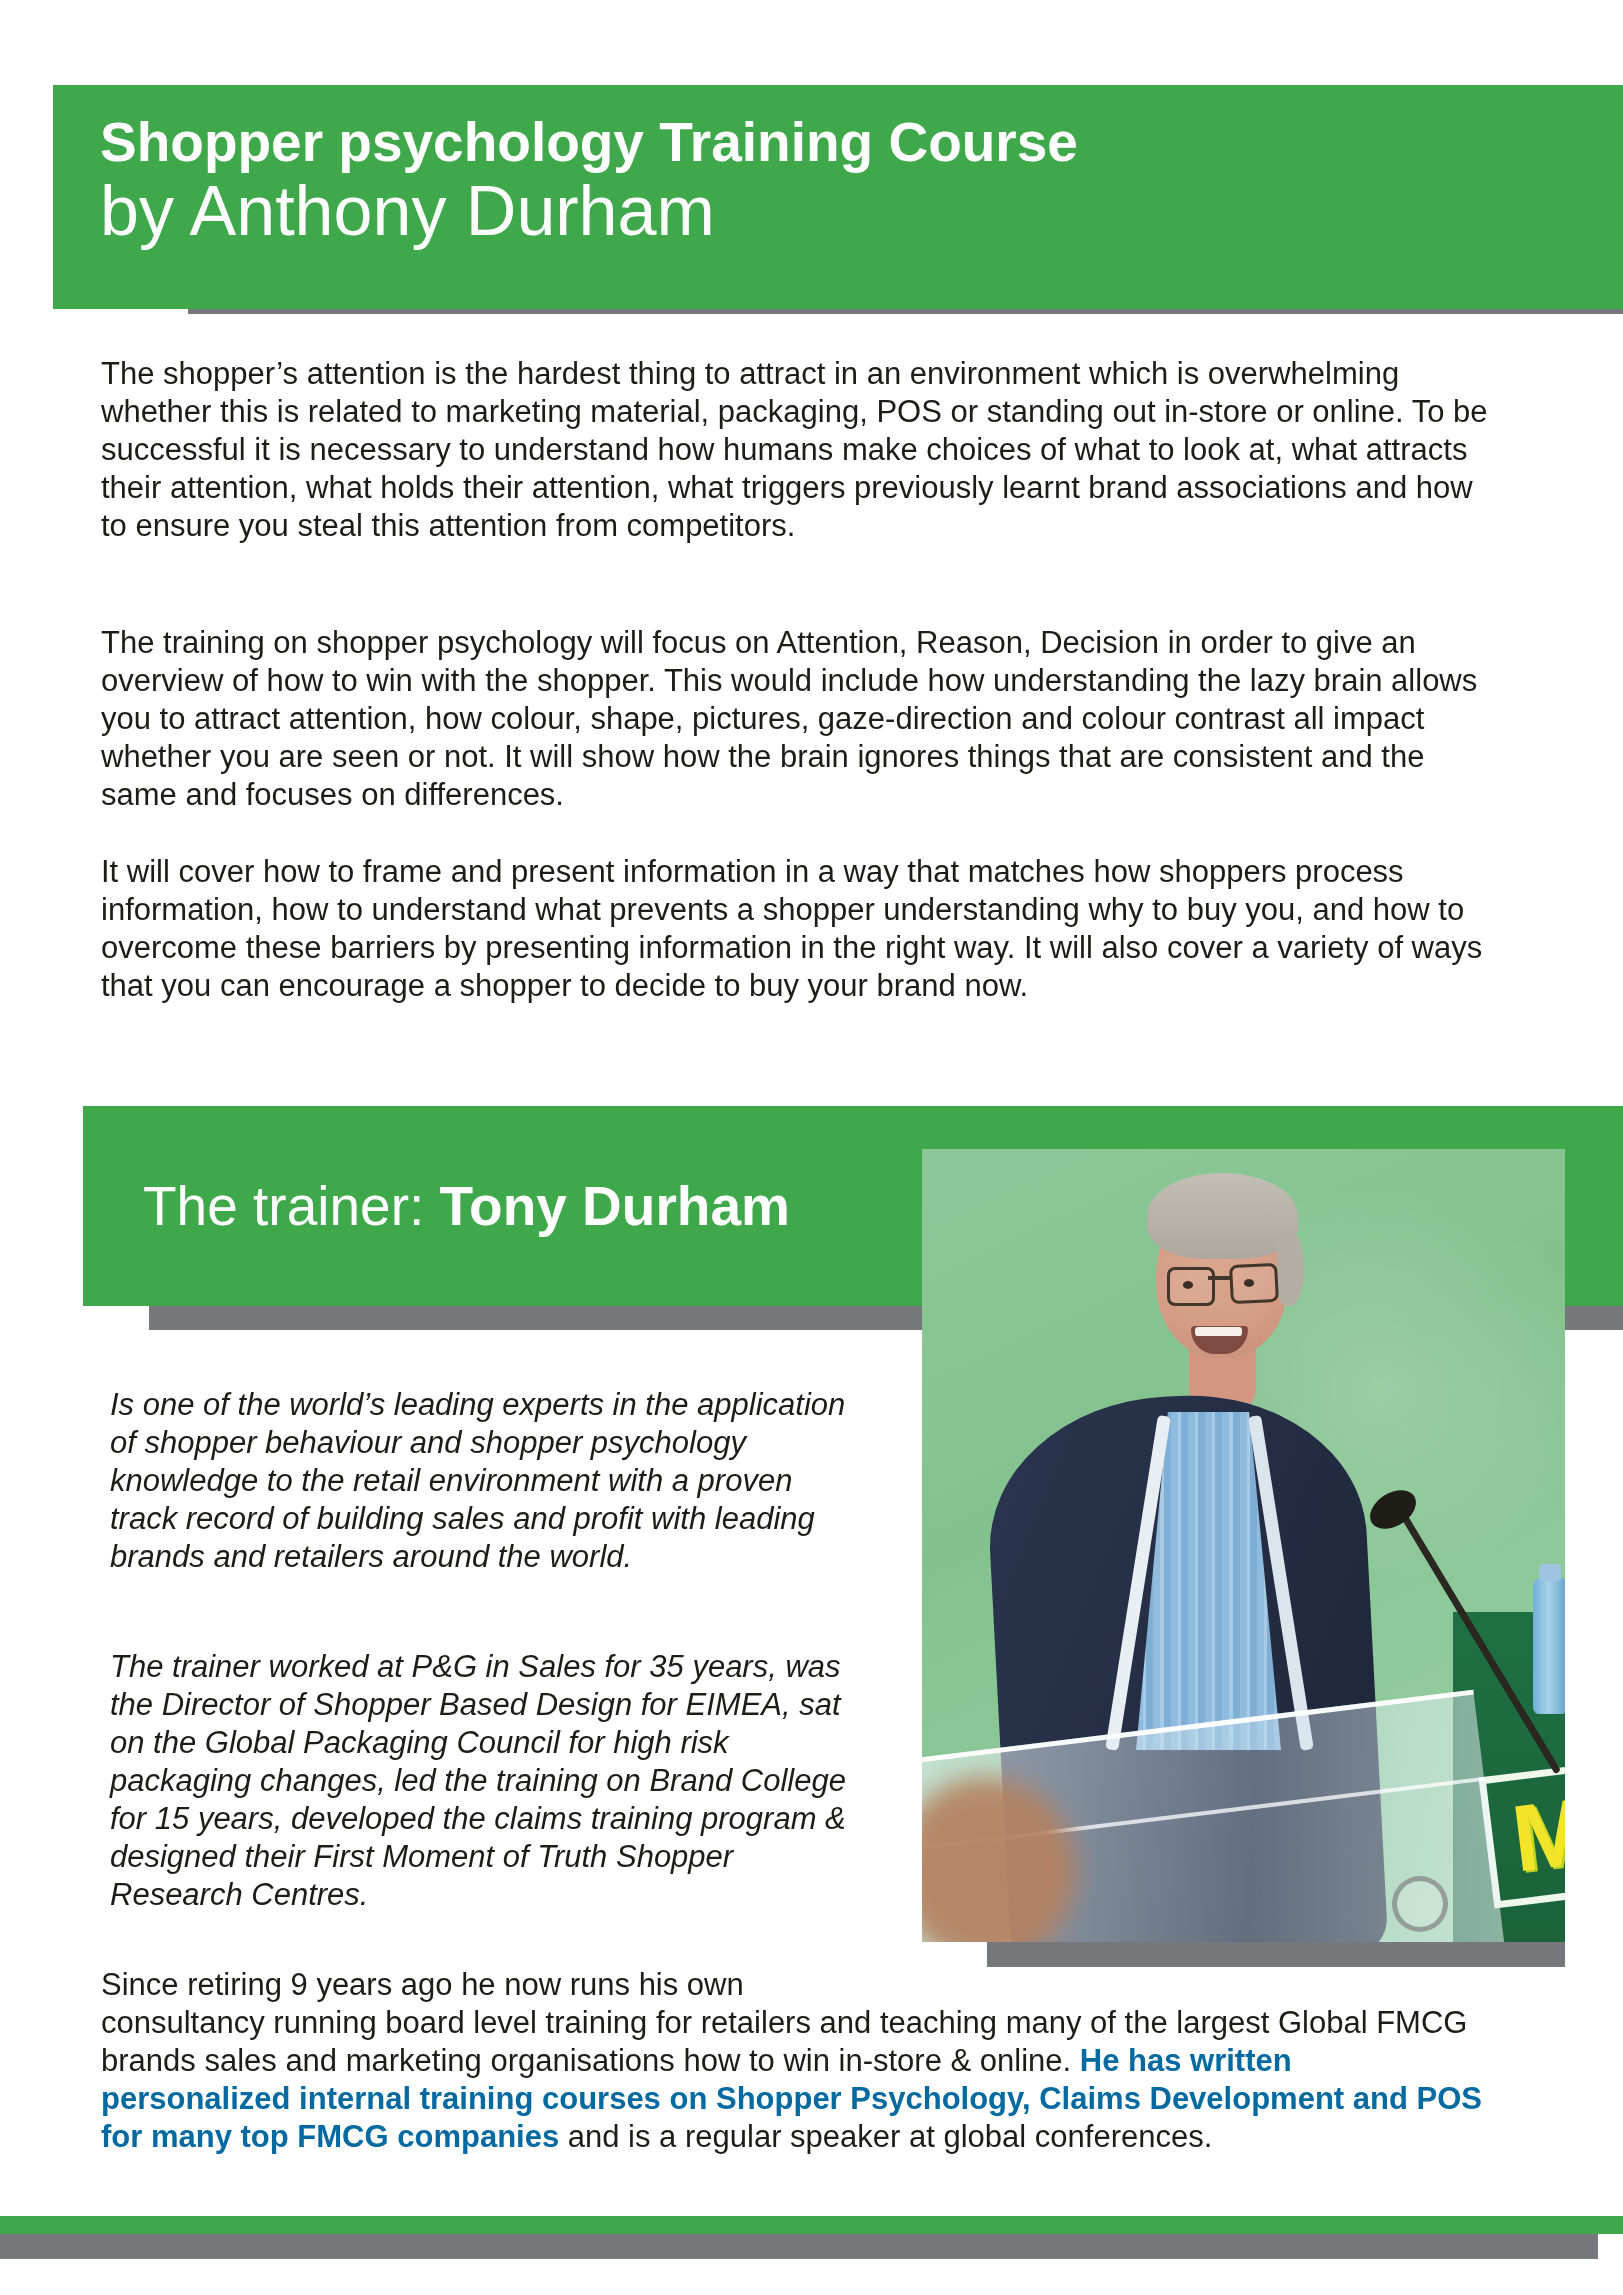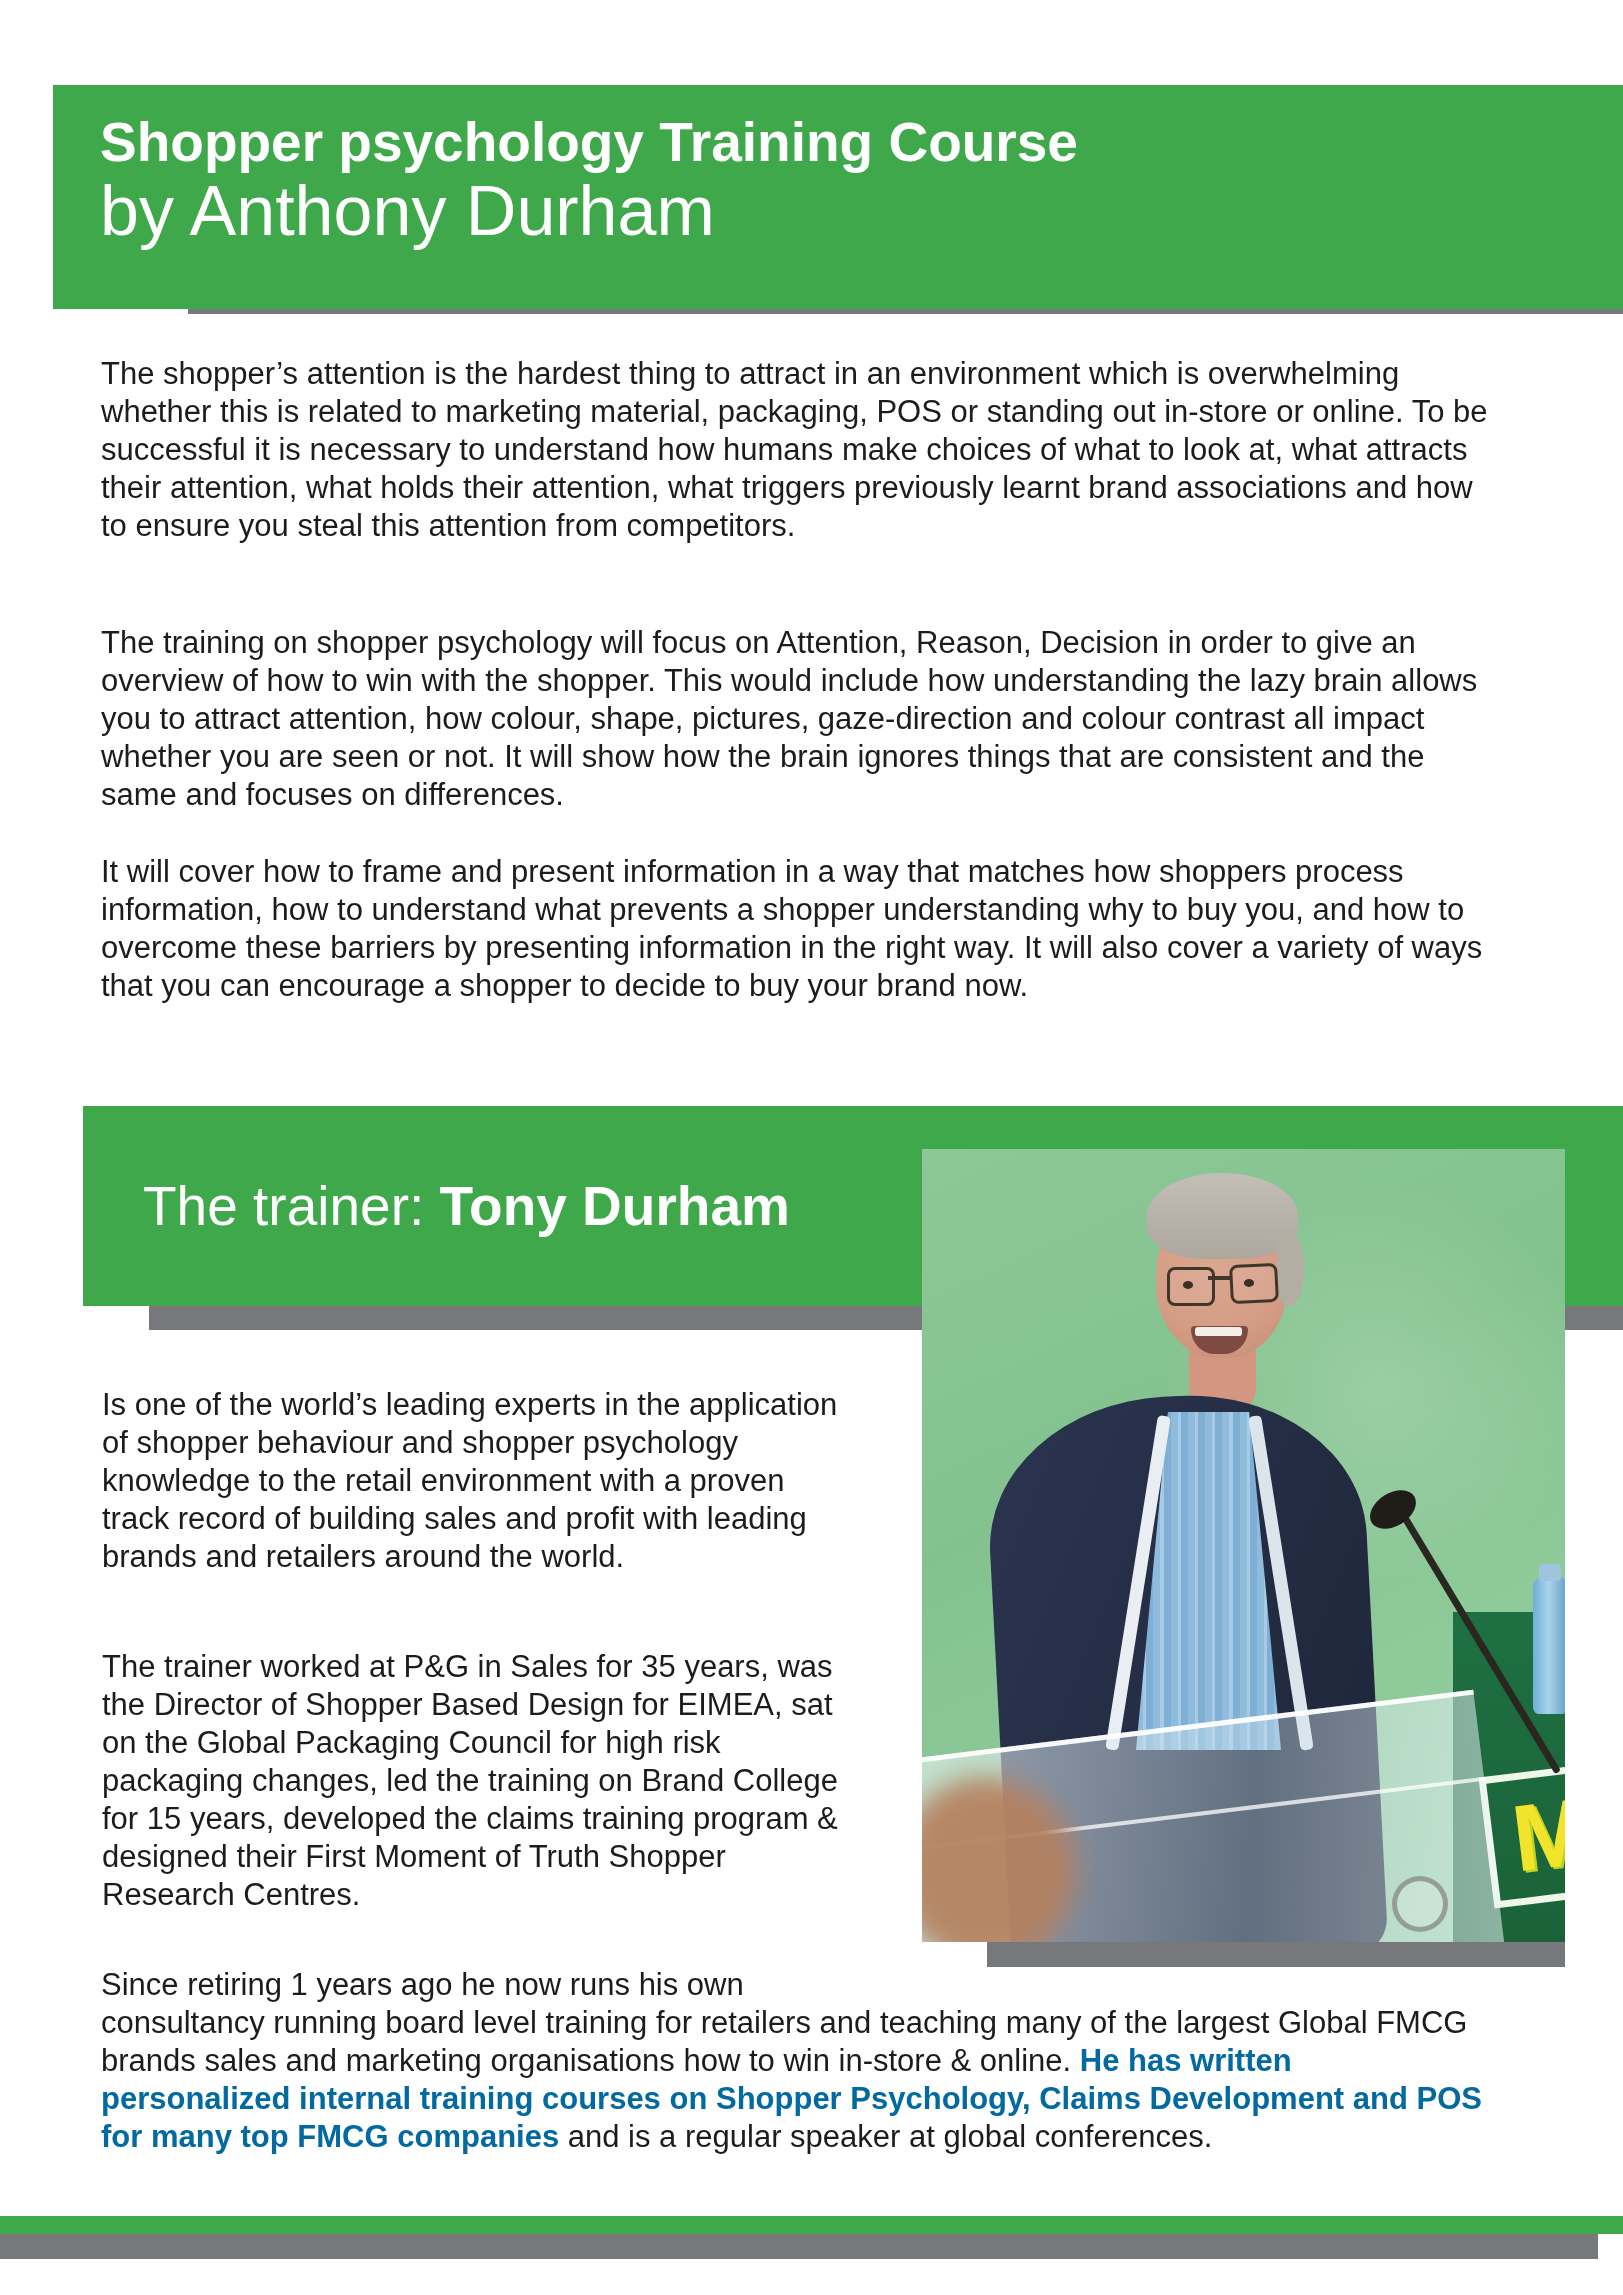--- a/index.html
+++ b/index.html
@@ -19,21 +19,21 @@
   .banner2 .heading b{font-weight:700;}
   .shadow2{left:149px;top:1306px;width:1474px;height:23.6px;}
 
   
   .body-text{position:absolute;font-size:31px;line-height:38px;font-weight:400;color:#1c1c1a;margin:0;}
   .intro{left:101px;width:1406px;}
   .p1{top:355px;}
   .p2{top:624px;}
   .p3{top:853px;}
 
-  .bio{left:102px;width:738px;}
+  .bio{left:110px;width:738px;font-style:italic;}
   .bioA{top:1386px;}
   .bioB{top:1648px;}
 
   .closing-line1{left:101px;top:1966px;width:864px;}
   .closing-rest{left:101px;top:2004px;width:1382px;}
   .green-bold{color:#0369a1;font-weight:700;}
 
   
   .footer-green{position:absolute;left:0;top:2216px;width:1623px;height:18px;background:#3FA84B;}
   .footer-gray{position:absolute;left:0;top:2234px;width:1598px;height:25px;background:#77787B;}
@@ -111,21 +111,21 @@
   <p class="body-text intro p3">It will cover how to frame and present information in a way that matches how shoppers process information, how to understand what prevents a shopper understanding why to buy you, and how to overcome these barriers by presenting information in the right way. It will also cover a variety of ways that you can encourage a shopper to decide to buy your brand now.</p>
 
   <div class="shadow-bar shadow2"></div>
   <div class="banner banner2">
     <div class="heading"><span>The trainer: </span><b>Tony Durham</b></div>
   </div>
 
   <p class="body-text bio bioA">Is one of the world’s leading experts in the application of shopper behaviour and shopper psychology knowledge to the retail environment with a proven track record of building sales and profit with leading brands and retailers around the world.</p>
   <p class="body-text bio bioB">The trainer worked at P&amp;G in Sales for 35 years, was the Director of Shopper Based Design for EIMEA, sat on the Global Packaging Council for high risk packaging changes, led the training on Brand College for 15 years, developed the claims training program &amp; designed their First Moment of Truth Shopper Research Centres.</p>
 
-  <p class="body-text closing-line1">Since retiring 1 years ago he now runs his own</p>
+  <p class="body-text closing-line1">Since retiring 9 years ago he now runs his own</p>
   <p class="body-text closing-rest"><span>consultancy running board level training for retailers and teaching many of the largest Global FMCG brands sales and marketing organisations how to win in-store &amp; online. </span><span class="green-bold">He has written personalized internal training courses on Shopper Psychology, Claims Development and POS for many top FMCG companies</span><span> and is a regular speaker at global conferences.</span></p>
 
   <div class="shadow-bar photo-shadow"></div>
   <div class="photo">
     <div class="wall-glow"></div>
     <div class="brand-panel"></div>
     <div class="bottle"></div>
     <div class="bottle-cap"></div>
     <div class="brand-tile">
       <span class="brand-letter">M</span>

